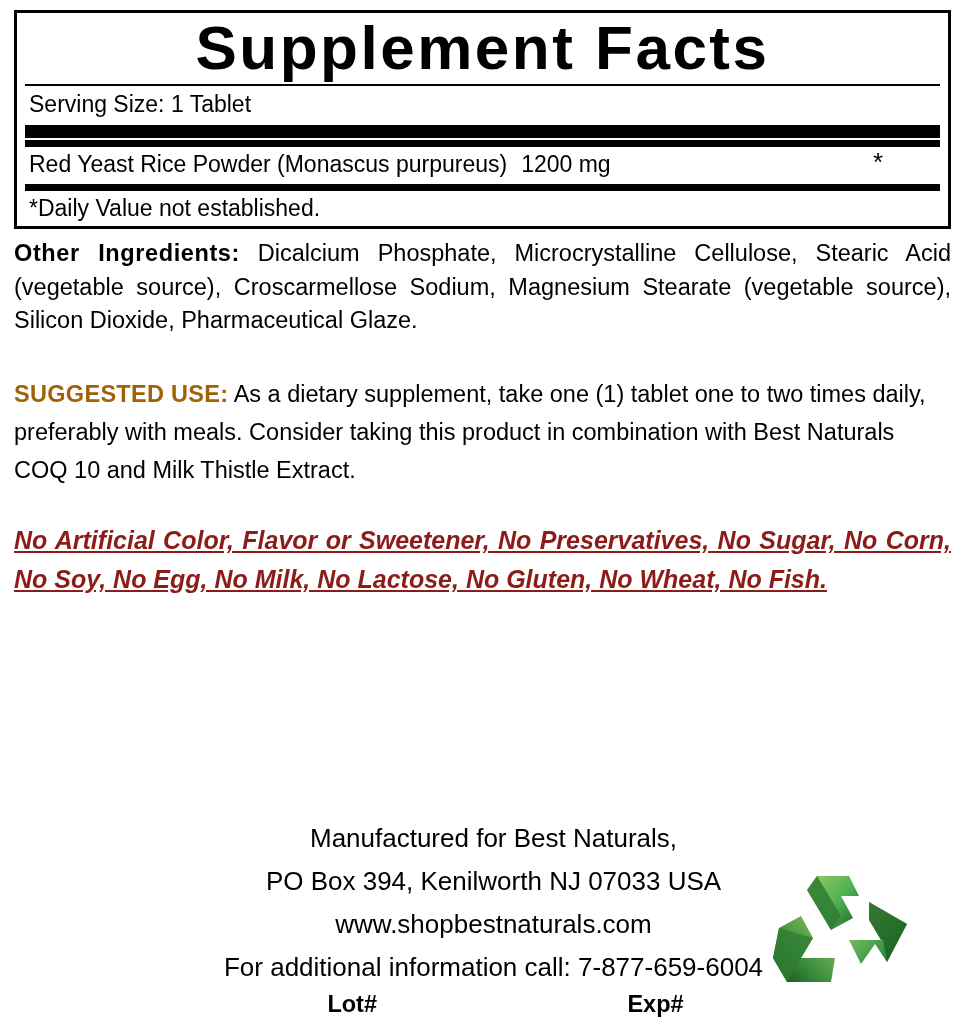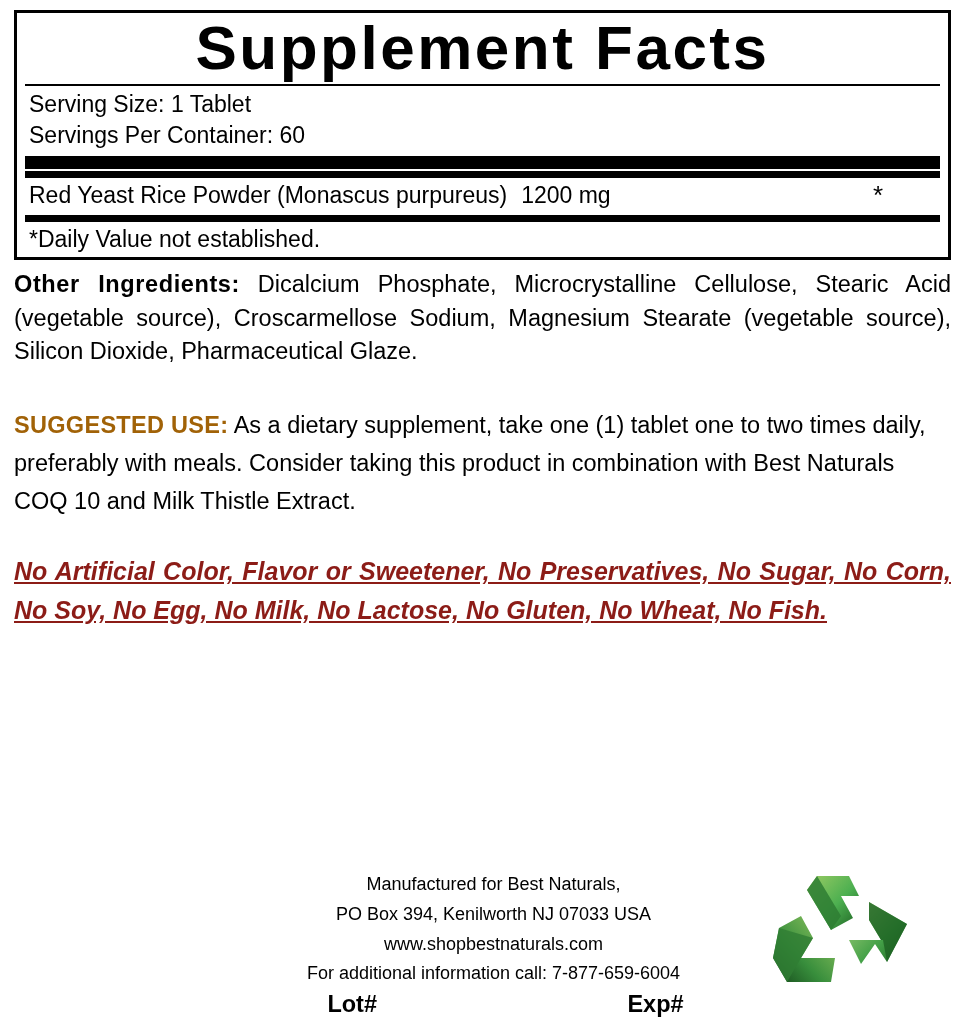--- a/index.html
+++ b/index.html
@@ -60,21 +60,21 @@
   .sf-colheads {
     display: flex;
     justify-content: flex-end;
     gap: 16px;
     font-size: 23px;
     font-weight: bold;
     padding: 1px 2px 2px 0;
   }
   .sf-row {
     display: flex;
-    align-items: center;
+    align-items: flex-start;
     font-size: 23px;
     padding: 4px 2px 4px 4px;
   }
   .sf-row .nutrient { flex: 0 0 auto; }
   .sf-row .amount { margin-left: 14px; font-weight: normal; }
   .sf-row .dv {
     margin-left: auto;
     width: 120px;
     text-align: center;
     font-size: 26px;
@@ -120,21 +120,21 @@
 
   
   .footer {
     position: absolute;
     left: 0;
     right: 0;
     bottom: 6px;
   }
   .footer-text {
     text-align: center;
-    font-size: 18px;
+    font-size: 26px;
     line-height: 1.65;
     padding-left: 22px;
   }
   .footer-lot {
     display: flex;
     font-size: 23.5px;
     padding-left: 46px;
     margin-top: 2px;
     justify-content: center;
   }
@@ -156,21 +156,20 @@
 <div class="page">
 
   <div class="sf-panel">
 
     <div class="sf-title">Supplement Facts</div>
 
     <div class="rule-thin"></div>
 
     <div class="sf-serving">
       <div>Serving Size: 1 Tablet</div>
-      <div>Servings Per Container: 60</div>
     </div>
 
     <div class="rule-thick"></div>
 
 
     <div class="rule-med"></div>
 
     <div class="sf-row">
       <span class="nutrient">Red Yeast Rice Powder (Monascus purpureus)</span>
       <span class="amount">1200 mg</span>

